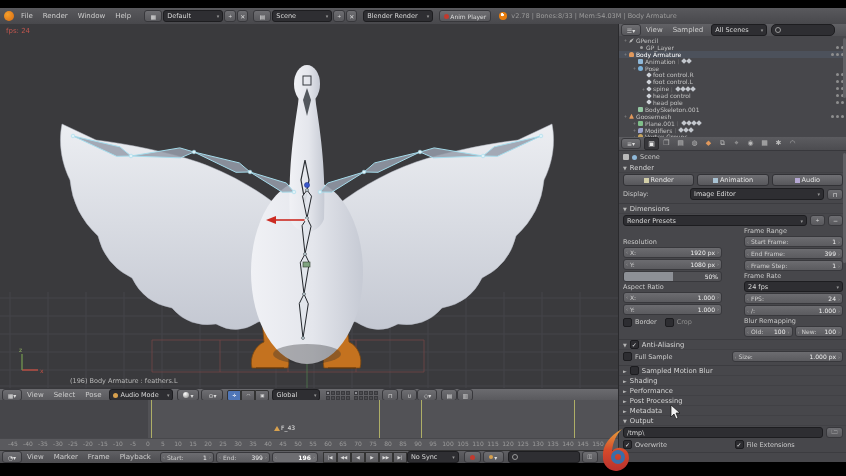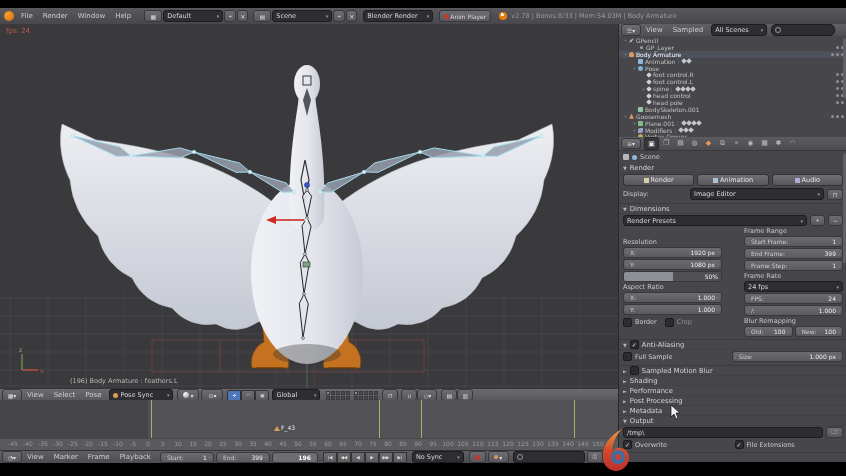--- a/index.html
+++ b/index.html
@@ -238,21 +238,21 @@
 
   <div class="abs" id="v3d-header" style="left:0;top:388px;width:618px;height:12px;background:linear-gradient(#6b6b6f,#58585c);border-top:1px solid #38383c;display:flex;align-items:center;">
     <span class="hbtn" style="margin-left:2px;width:14px;">▦▾</span>
     <span id="v3d-menus" style="display:flex;">
         <span class="menu">View</span>
         <span class="menu">Select</span>
         <span class="menu">Pose</span>
       </span>
     <span class="dd" style="width:56px;margin-left:3px;">
       <i style="width:5px;height:5px;background:#d8a14e;border-radius:50%;"></i>
-      <span>Pose Sync</span>
+      <span>Audio Mode</span>
         <span class="ddar">▾</span>
       </span>
     <span class="hbtn" style="margin-left:4px;width:16px;">
       <i style="width:6px;height:6px;border-radius:50%;background:radial-gradient(circle at 35% 30%,#fff,#888);"></i>▾</span>
     <span class="hbtn" style="margin-left:2px;width:16px;">⊙▾</span>
     <span style="display:flex;margin-left:4px;">
       <span class="pbtn" style="background:#4f76b8;color:#fff;border-radius:2px 0 0 2px;">✛</span>
       <span class="pbtn">◠</span>
       <span class="pbtn" style="border-radius:0 2px 2px 0;">▣</span>
     </span>
@@ -373,21 +373,21 @@
         <span class="na">›</span>
       </span>
     <span id="tl-playback" style="display:flex;margin-left:5px;">
         <span class="pbtn">|◀</span>
         <span class="pbtn">◀◀</span>
         <span class="pbtn">◀</span>
         <span class="pbtn">▶</span>
         <span class="pbtn">▶▶</span>
         <span class="pbtn">▶|</span>
       </span>
-    <span class="dd" style="width:44px;margin-left:5px;">
+    <span class="dd" style="width:44px;">
       <span>No Sync</span>
         <span class="ddar">▾</span>
       </span>
     <span class="hbtn" style="margin-left:5px;width:11px;">
       <i style="width:5px;height:5px;border-radius:50%;background:#c23a2e;display:inline-block;"></i>
       </span>
     <span class="hbtn" style="margin-left:2px;width:15px;">
       <i style="width:4px;height:4px;border-radius:50%;background:#d8a14e;display:inline-block;"></i>▾</span>
     <span class="dd" style="width:64px;margin-left:4px;">
       <i style="width:4px;height:4px;border:1px solid #999;border-radius:50%;display:inline-block;"></i>

